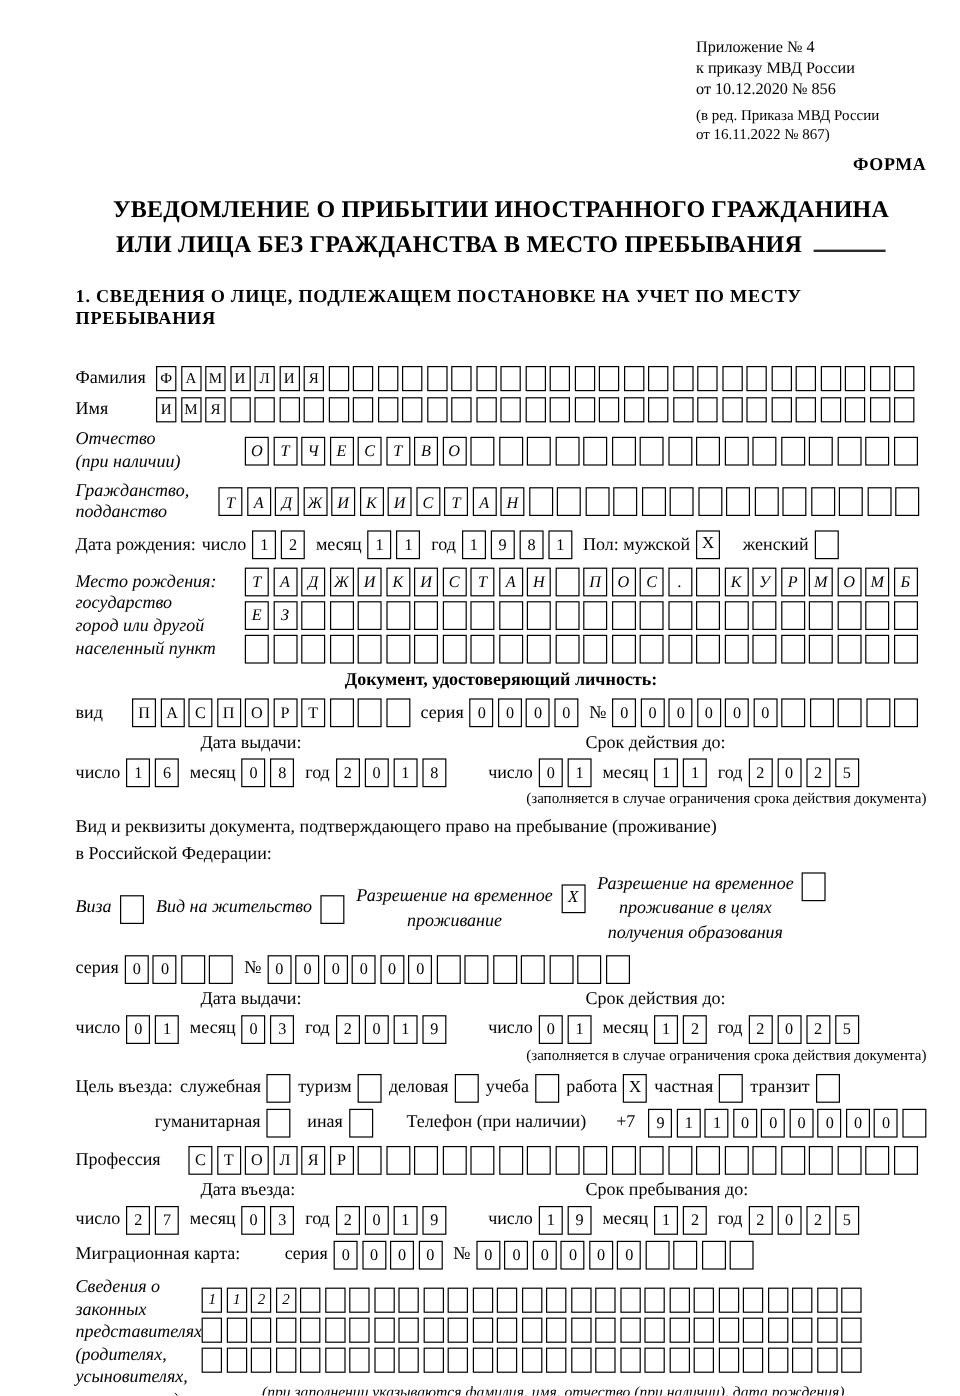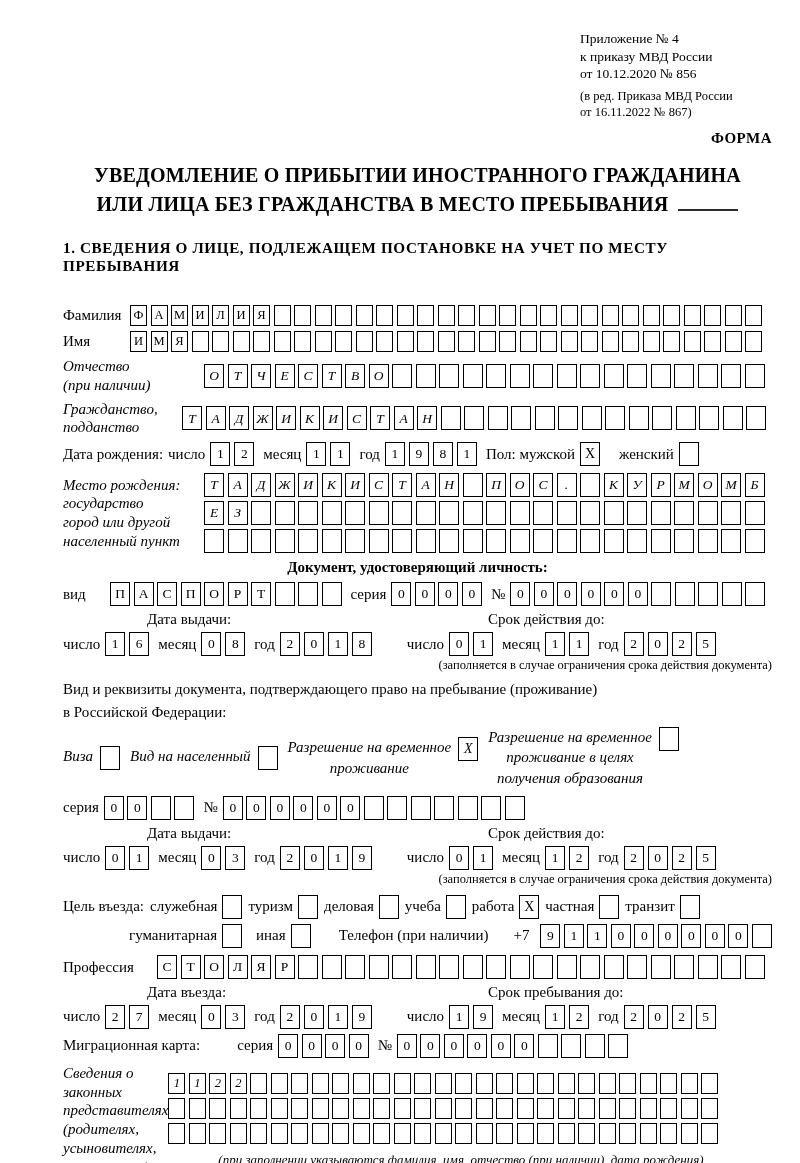--- a/index.html
+++ b/index.html
@@ -31,21 +31,21 @@
   .sm .cell{width:17px;height:21px;font-size:12.5px;}
   .md .cell{width:20px;height:24px;font-size:13.5px;}
   .dt{gap:4px;} .dt .cell{width:20px;height:24px;font-size:13.5px;}
   .cb .cell{width:20px;height:24px;font-size:14px;}
 
   .mr9{margin-right:9px;} .ml10{margin-left:10px;} .mr5{margin-right:5px;}
 
   .doc-header{text-align:center;font-weight:bold;margin:6px 0 6px 0;font-size:15px;}
 
   .caprow{position:relative;height:19px;margin-bottom:2px;}
-  .cap1{position:absolute;left:84px;} .cap2{position:absolute;left:425px;}
+  .cap1{position:absolute;left:104px;} .cap2{position:absolute;left:425px;}
   .daterow .sub{margin-right:5px;} .daterow .cells{margin-right:9px;}
   .grp-gap{width:26px;flex:0 0 26px;}
   .note{text-align:right;font-size:12.5px;margin:2px 0 8px 0;}
 
   .intro{margin-bottom:6px;}
   .optrow{gap:10px;margin-bottom:8px;}
   .opt{display:inline-flex;align-items:flex-start;flex:0 0 auto;}
   .opt .optlbl{text-align:center;line-height:1.35;margin-right:7px;}
   .purposerow{gap:6px;} .purpose-opt{display:inline-flex;align-items:center;flex:0 0 auto;}
   .purpose-opt .plbl{margin-right:5px;}
@@ -421,21 +421,21 @@
   <div class="intro">в Российской Федерации:</div>
 
   <div class="row top optrow">
     <span class="opt">
       <span class="optlbl">Виза</span>
       <span class="cells cb">
           <span class="cell"></span>
         </span>
     </span>
     <span class="opt">
-      <span class="optlbl">Вид на населенный</span>
+      <span class="optlbl">Вид на жительство</span>
       <span class="cells cb">
           <span class="cell"></span>
         </span>
     </span>
     <span class="opt">
       <span class="optlbl">
         <div>Разрешение на временное</div>
         <div>проживание</div>
       </span>
       <span class="cells cb">

